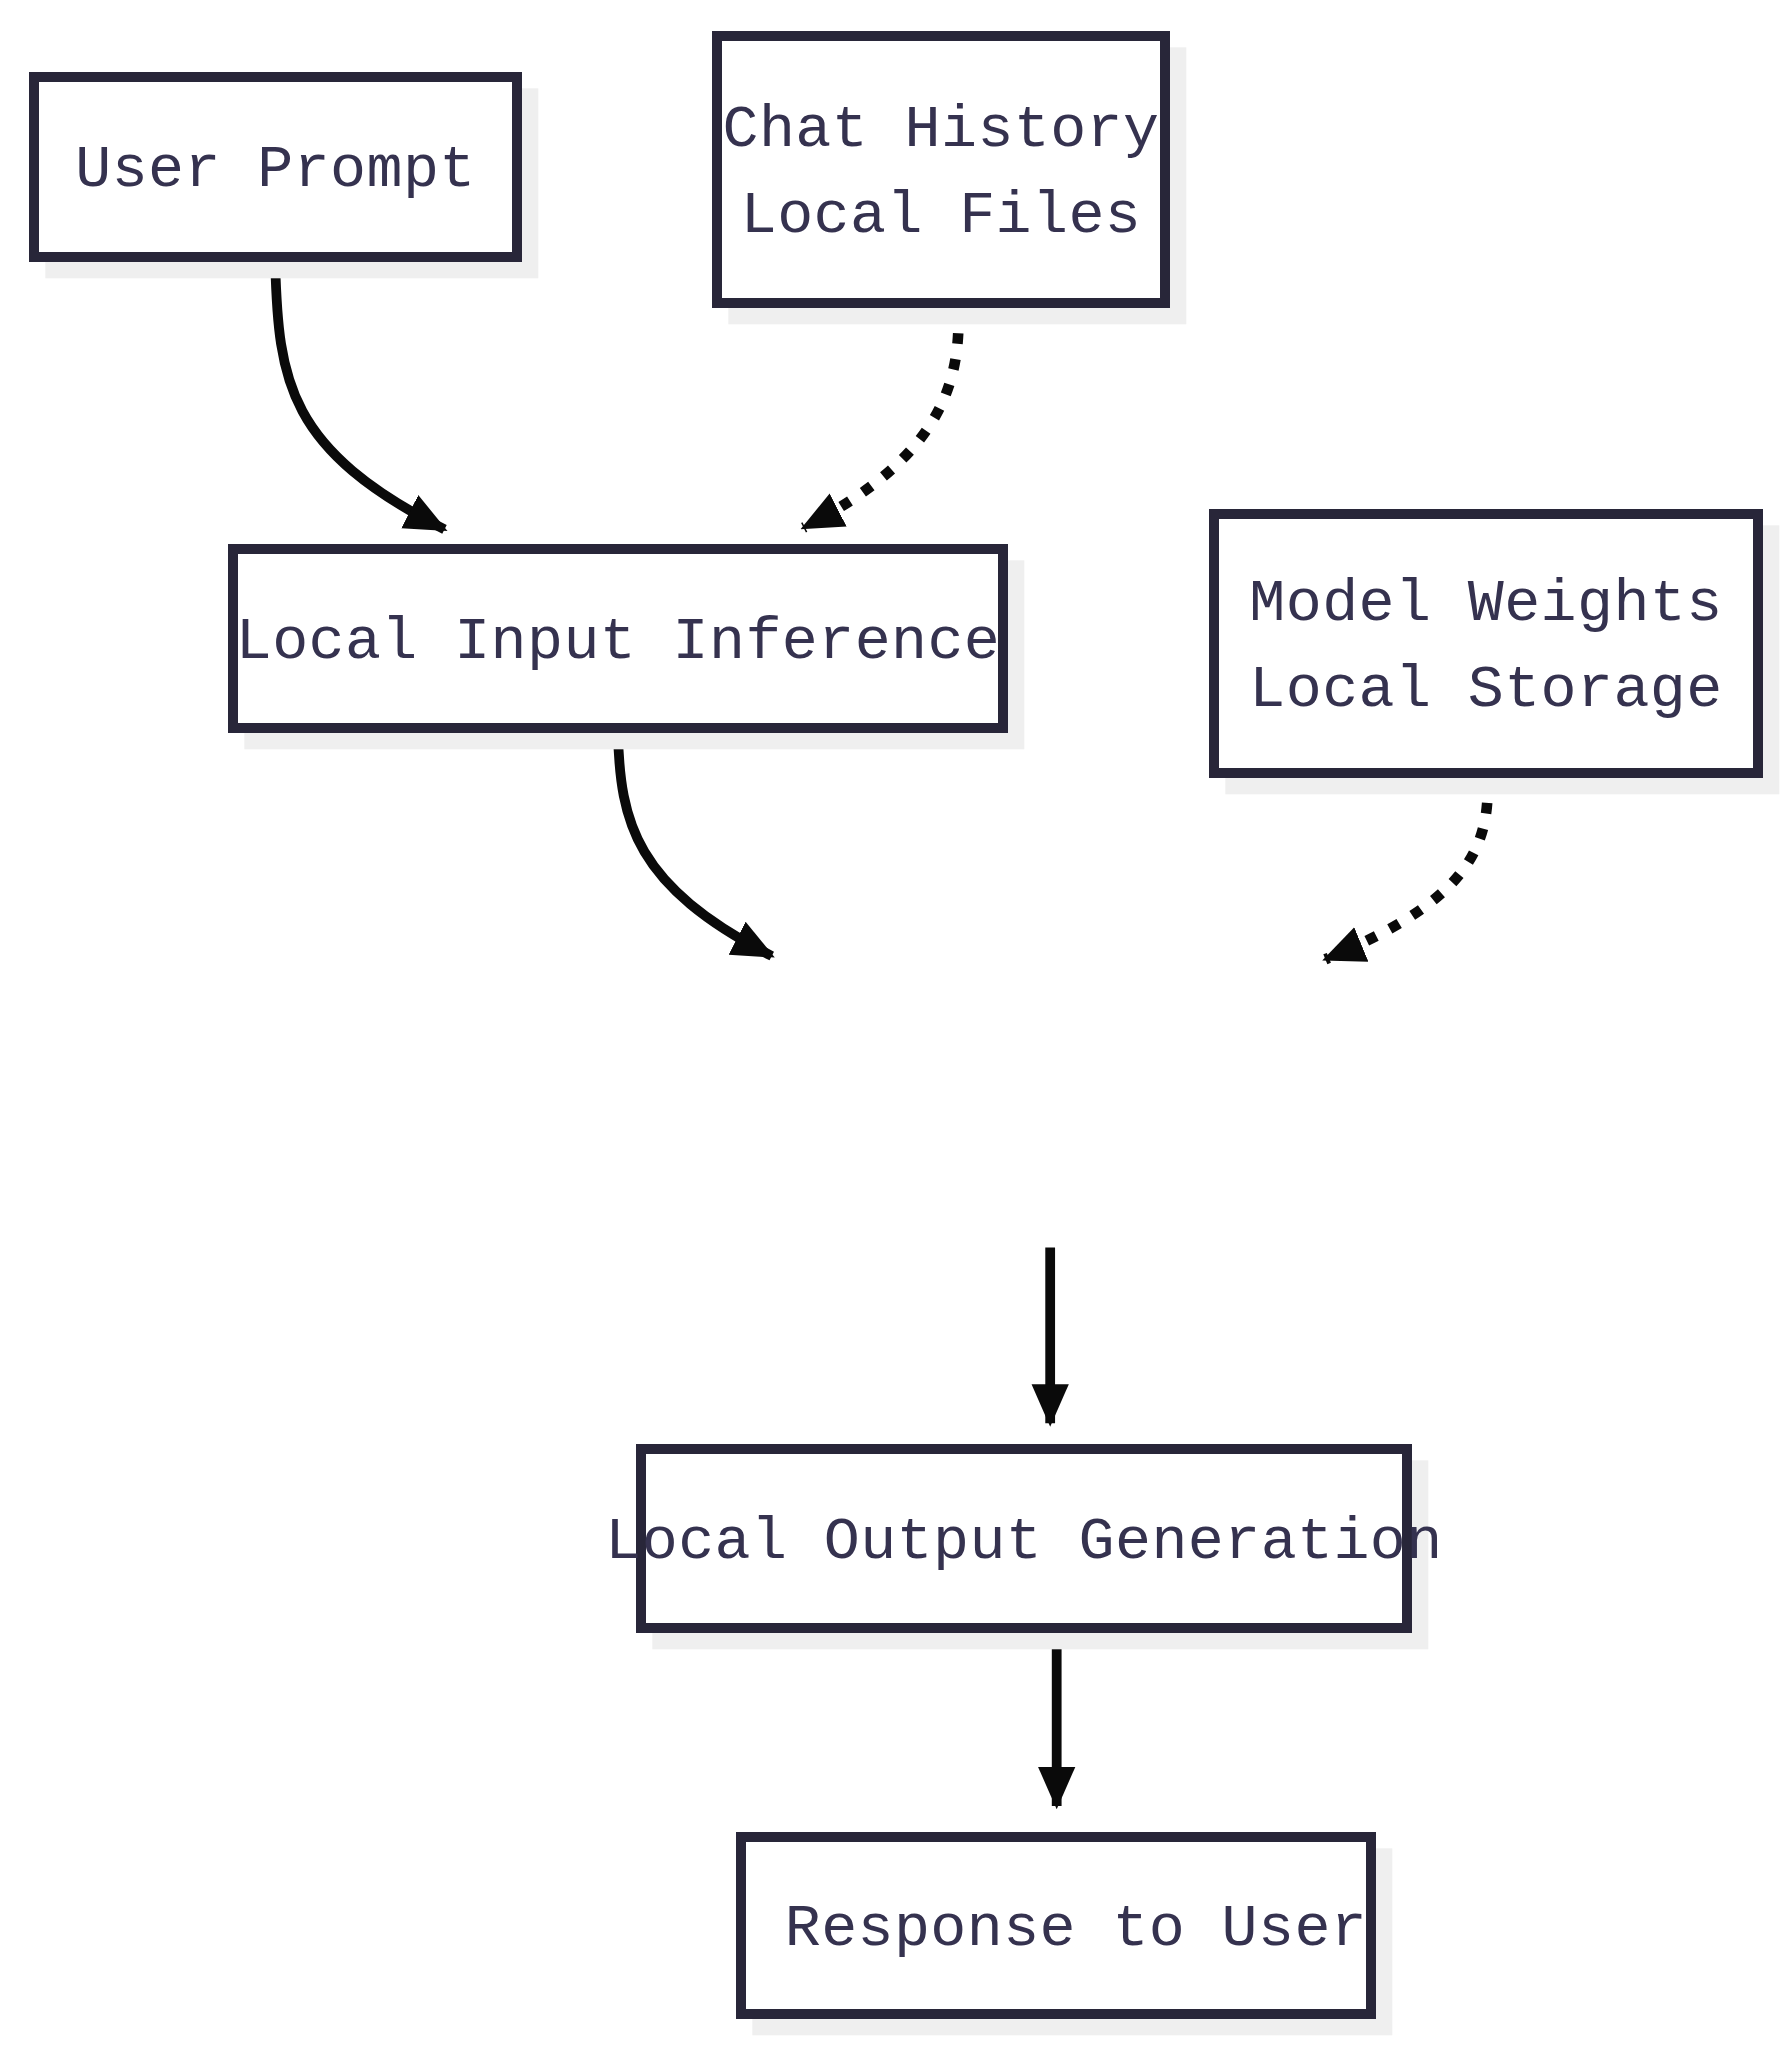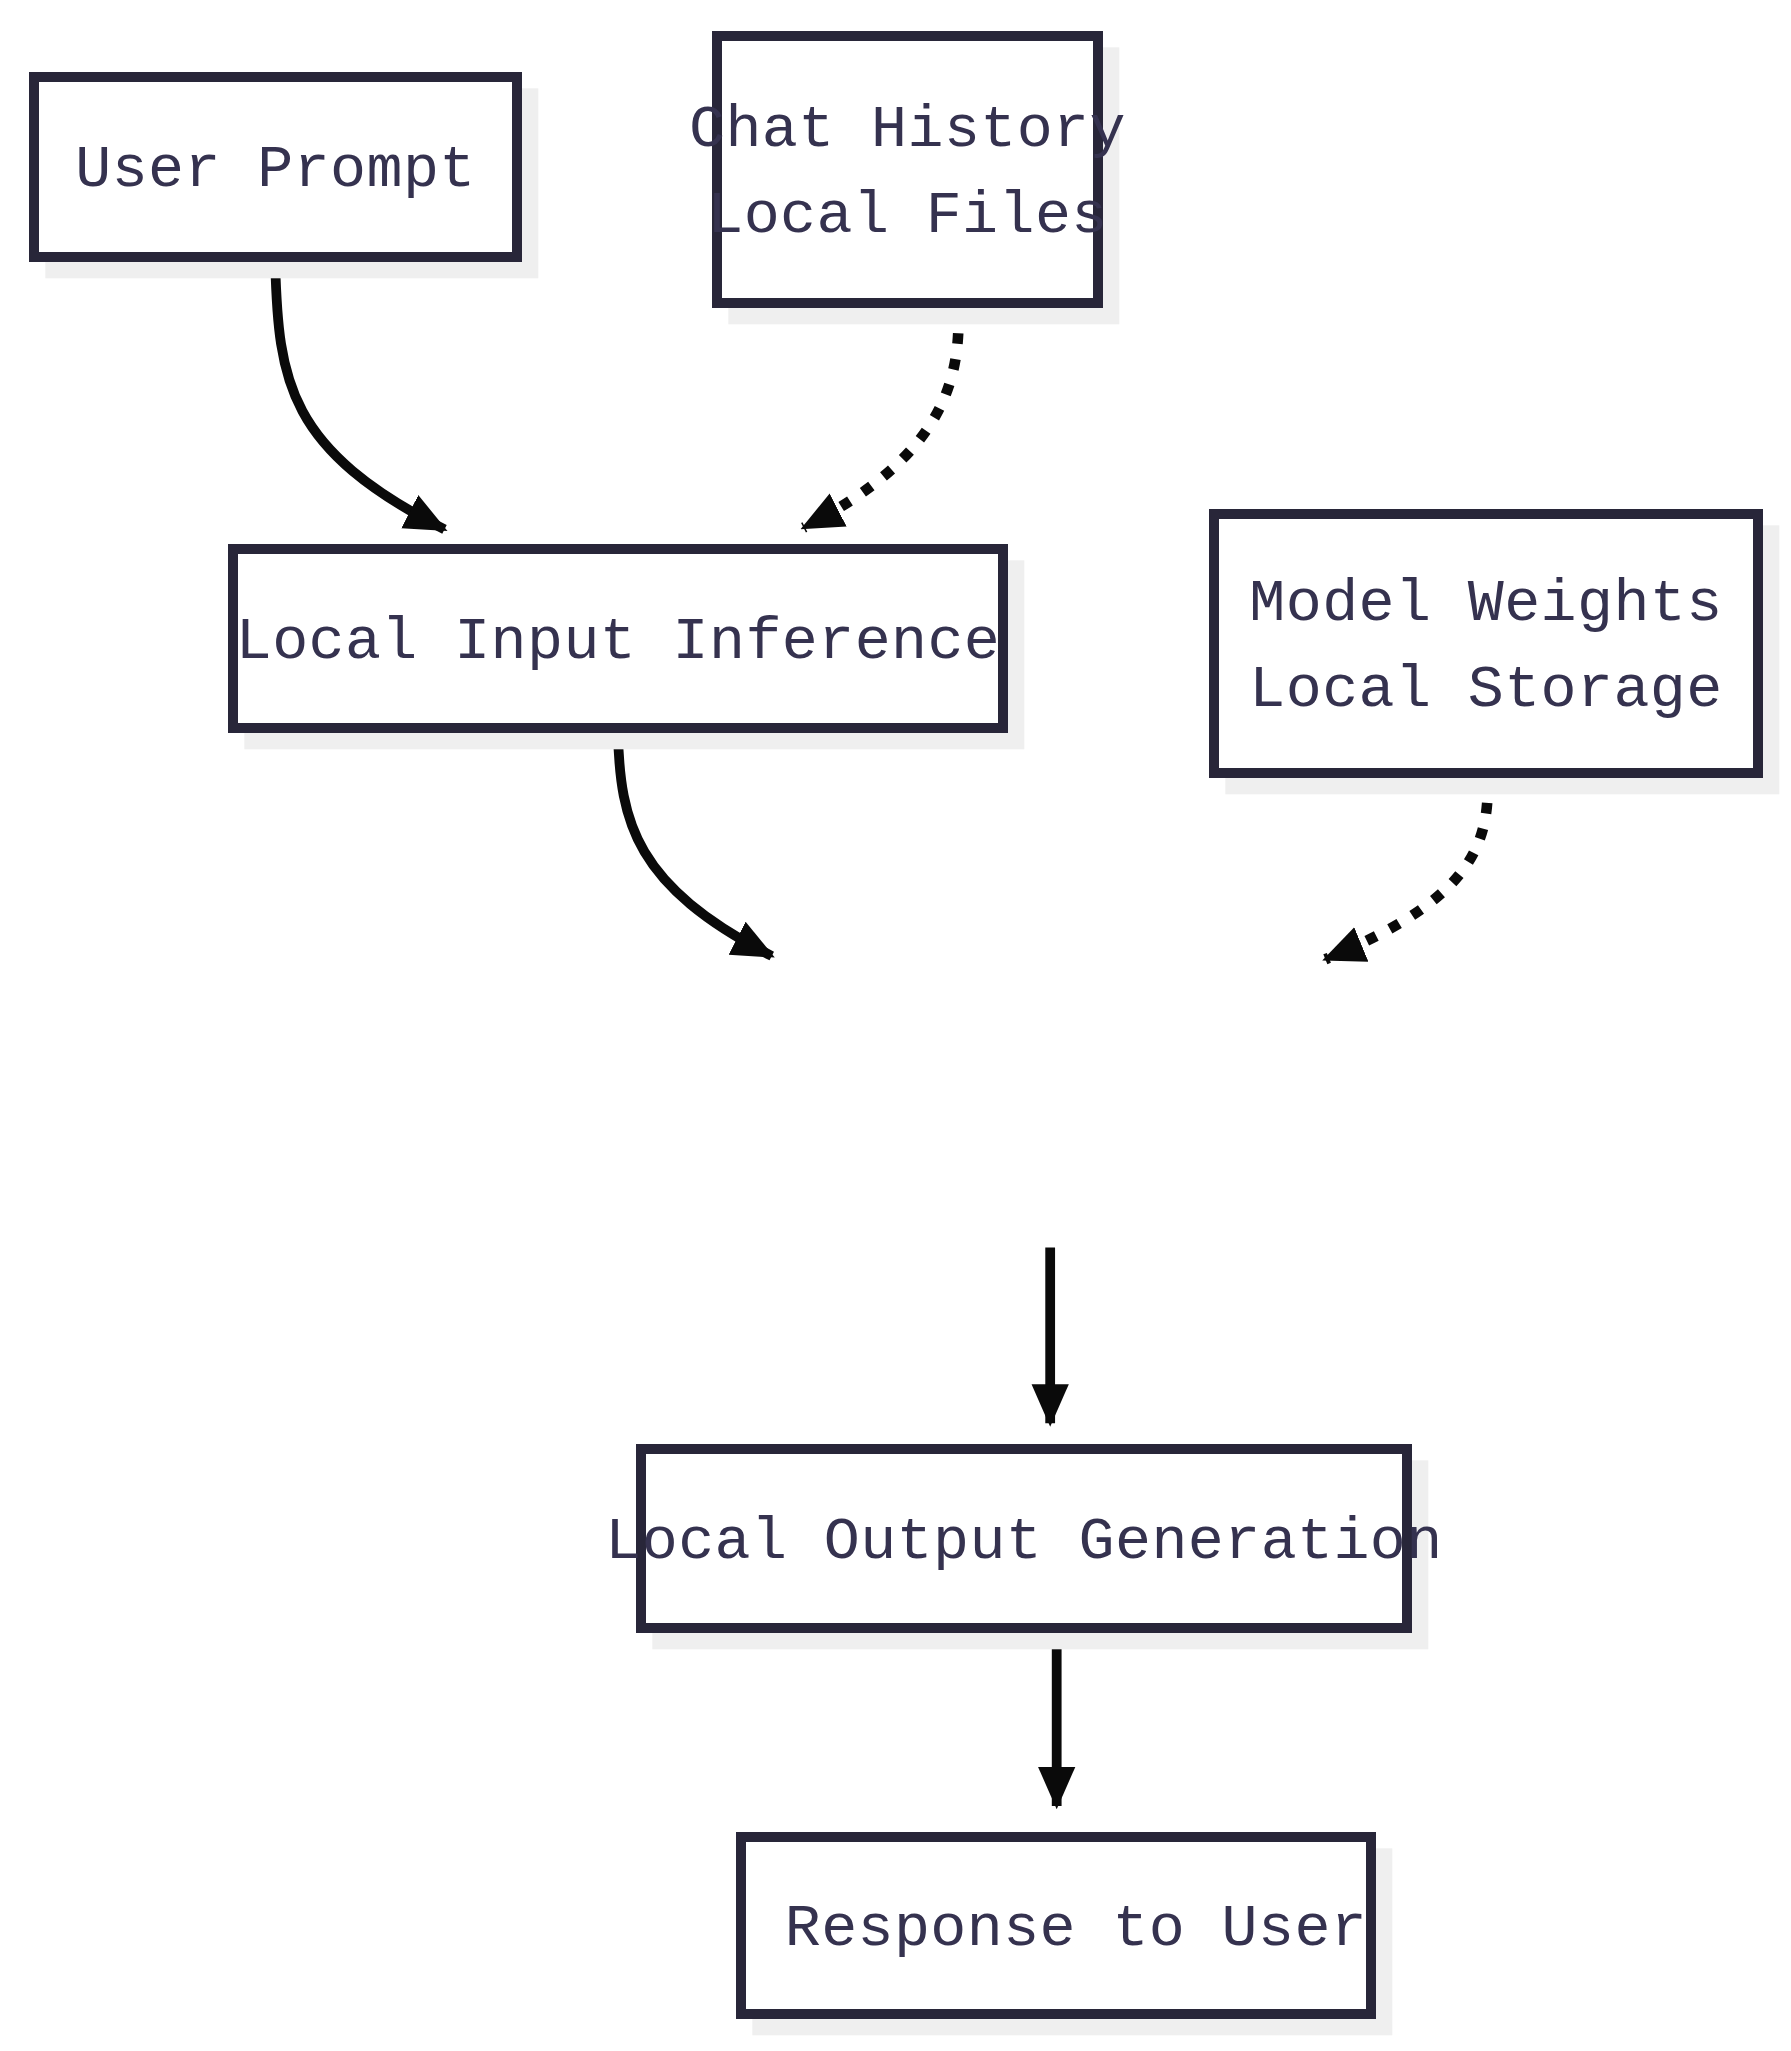--- a/index.html
+++ b/index.html
@@ -76,21 +76,21 @@
     <path class="edge solid" d="M 759 900 C 762 1010 780 1088 948 1174" marker-end="url(#head)"></path>
     <path class="edge dotted" d="M 1827 954 C 1832 1048 1793 1110 1628 1178" marker-end="url(#head)"></path>
     <path class="edge solid" d="M 1290 1532 L 1290 1748" marker-end="url(#head)"></path>
     <path class="edge solid" d="M 1298 2004 L 1298 2218" marker-end="url(#head)"></path>
   </svg>
 
   <div class="node" style="left:29px; top:72px; width:493px; height:190px;">
     <span class="line">User Prompt</span>
   </div>
 
-  <div class="node" style="left:712px; top:31px; width:391px; height:277px;">
+  <div class="node" style="left:712px; top:31px; width:458px; height:277px;">
     <span class="line">Chat History</span>
     <span class="line">Local Files</span>
   </div>
 
   <div class="node" style="left:228px; top:544px; width:780px; height:189px;">
     <span class="line">Local Input Inference</span>
   </div>
 
   <div class="node" style="left:1209px; top:509px; width:554px; height:269px;text-align:right;">
     <span class="line">Model Weights</span>

